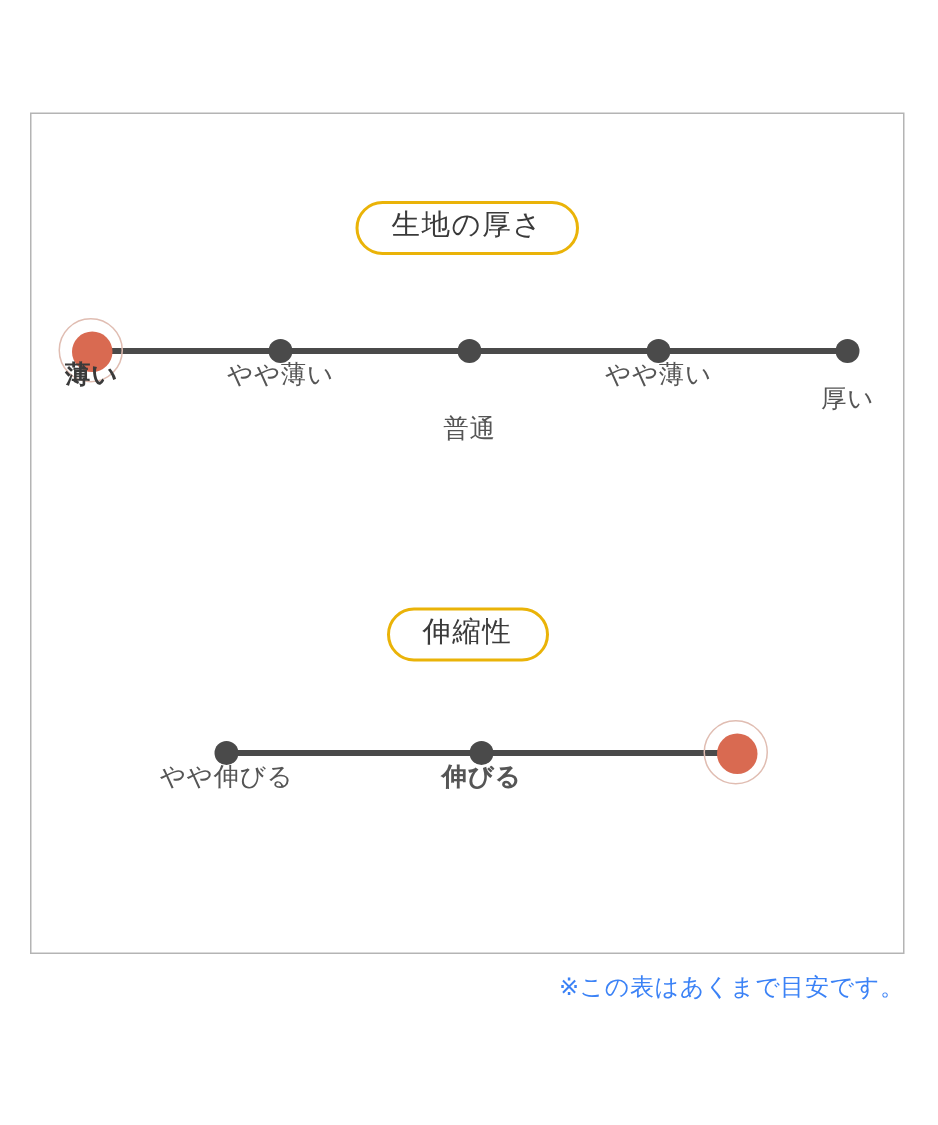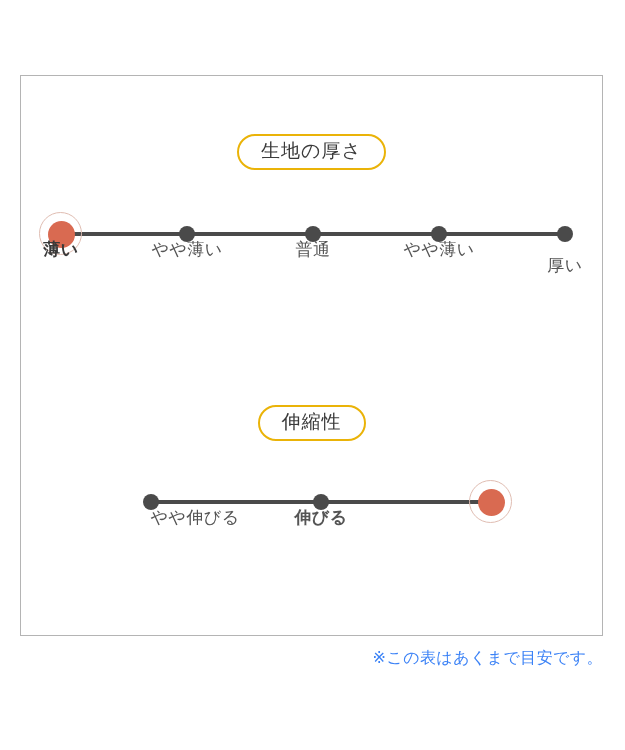--- a/index.html
+++ b/index.html
@@ -158,21 +158,21 @@
 
         <div class="dot"></div>
       </div>
       <div class="node" style="left:544px;">
 
         <div class="dot"></div>
       </div>
 
       <div class="tick-label selected" style="left:40px;">薄い</div>
       <div class="tick-label" style="left:166px;">やや薄い</div>
-      <div class="tick-label" style="left:292px;">普通</div>
+      <div class="tick-label" style="left:292px;margin-top:36px;">普通</div>
       <div class="tick-label" style="left:418px;">やや薄い</div>
       <div class="tick-label" style="left:544px;margin-top:16px;">厚い</div>
     </div>
   </div>
 
   <div class="pill-row" id="pill-stretch-row">
     <span class="pill">伸縮性</span>
   </div>
 
   <div class="scale" id="scale-stretch">
@@ -185,20 +185,20 @@
       </div>
       <div class="node" style="left:300px;">
 
         <div class="dot"></div>
       </div>
       <div class="node active" style="left:470px;">
         <div class="ring"></div>
         <div class="dot"></div>
       </div>
 
-      <div class="tick-label" style="left:130px;margin-left:44px;">やや伸びる</div>
+      <div class="tick-label" style="left:130px;">やや伸びる</div>
       <div class="tick-label" style="left:300px;font-weight:bold;">伸びる</div>
     </div>
   </div>
 
 </div>
 
 <div class="footnote">※この表はあくまで目安です。</div>
 
 </body></html>

